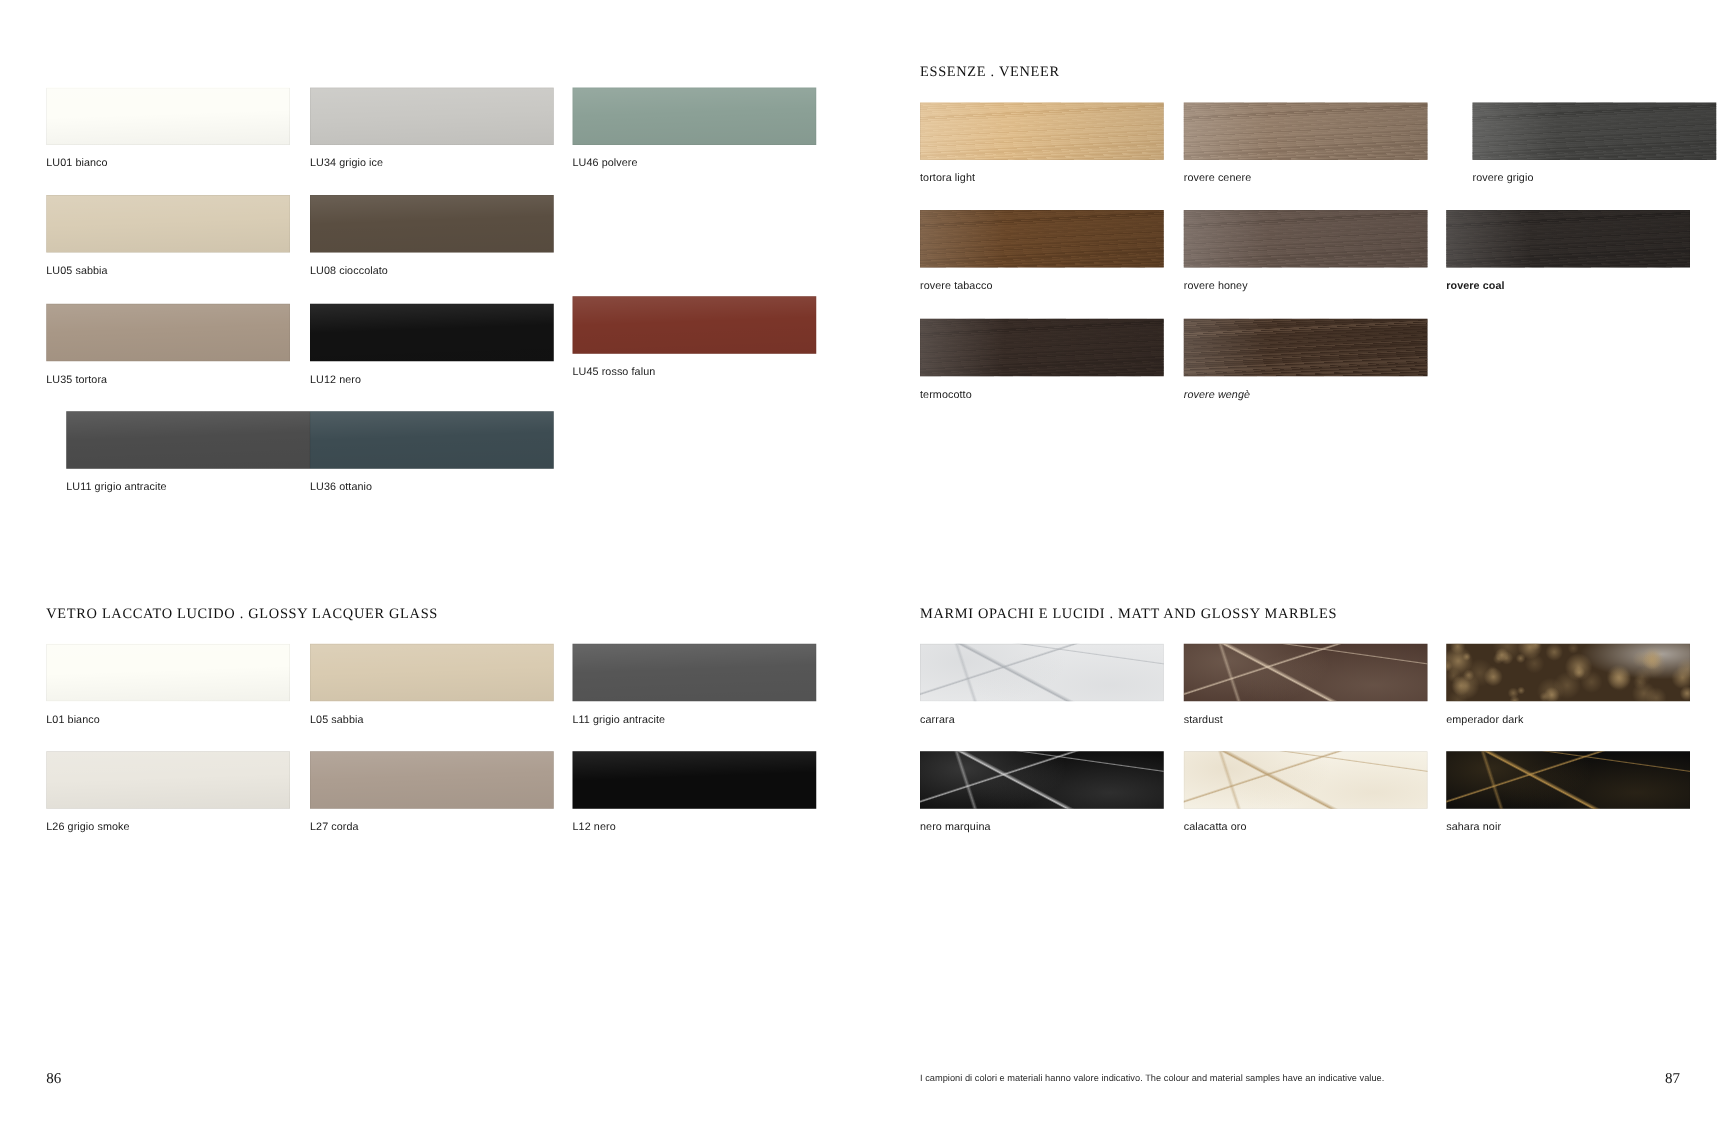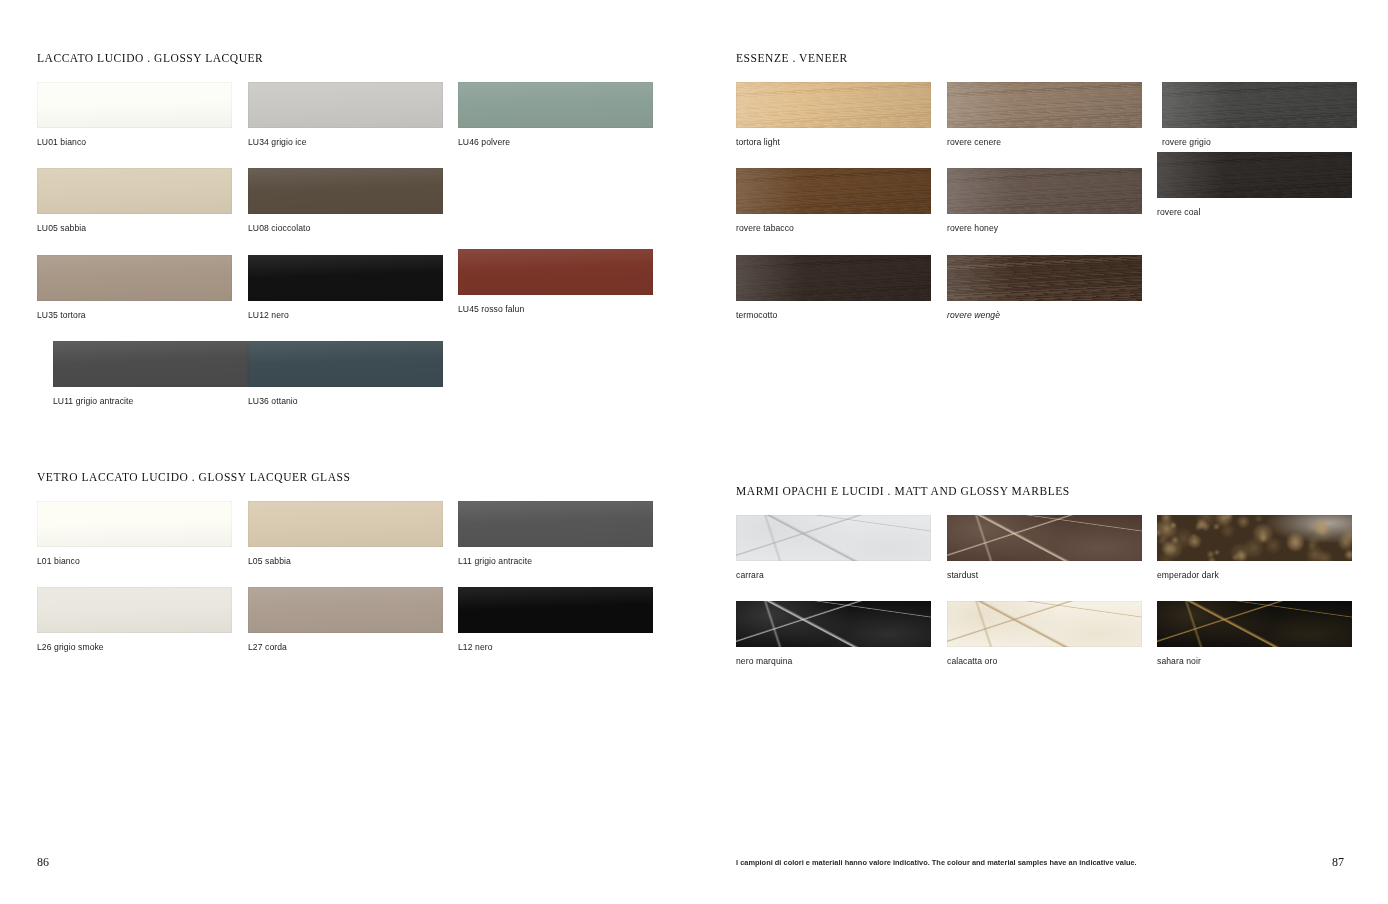--- a/index.html
+++ b/index.html
@@ -54,30 +54,28 @@
     font-family:"Liberation Serif", serif;
     font-size:12px;
     color:#111;
   }
   .footnote{
     position:absolute;
     font-size:7.4px;
     color:#2a2a2a;
     white-space:nowrap;
     letter-spacing:0.02px;
-    font-weight:bold;
   }
 </style>
 </head>
 <body>
 
 <div class="page">
 
   <div class="section" style="left:37px;top:52px;width:620px;">
-    <div class="section-title">LACCATO LUCIDO . GLOSSY LACQUER</div>
     <div class="grid" id="grid-0" style="height:360px;">
         <div class="cell" style="left: 0px; top: 18px;">
           <span class="swatch" style="background-color: rgb(253, 253, 247); background-image: linear-gradient(178deg, rgba(255, 255, 255, 0.1) 0%, rgba(255, 255, 255, 0) 45%, rgba(0, 0, 0, 0.043) 100%); box-shadow: rgba(0, 0, 0, 0.07) 0px 0px 0px 0.5px inset;"></span>
           <span class="cap">LU01 bianco</span>
         </div>
         <div class="cell" style="left: 211px; top: 18px;">
           <span class="swatch" style="background-color: rgb(201, 200, 196); background-image: linear-gradient(178deg, rgba(255, 255, 255, 0.1) 0%, rgba(255, 255, 255, 0) 45%, rgba(0, 0, 0, 0.043) 100%); box-shadow: rgba(0, 0, 0, 0.07) 0px 0px 0px 0.5px inset;"></span>
           <span class="cap">LU34 grigio ice</span>
         </div>
         <div class="cell" style="left: 421px; top: 18px;">
@@ -119,48 +117,48 @@
     <div class="section-title">ESSENZE . VENEER</div>
     <div class="grid" id="grid-1" style="height:290px;">
         <div class="cell" style="left: 0px; top: 18px;">
           <span class="swatch" style="background-color: rgb(227, 194, 146); background-image: linear-gradient(92deg, rgba(255, 255, 255, 0.16) 0%, rgba(0, 0, 0, 0) 35%, rgba(0, 0, 0, 0.1) 100%), linear-gradient(177deg, rgba(199, 158, 104, 0.145) 1.08%, rgba(199, 158, 104, 0.145) 2.27%, transparent 2.27%, transparent 2.52%, rgba(199, 158, 104, 0.3) 3.48%, rgba(199, 158, 104, 0.3) 4.49%, transparent 4.49%, transparent 4.74%, rgba(199, 158, 104, 0.337) 6.06%, rgba(199, 158, 104, 0.337) 7.72%, transparent 7.72%, transparent 7.97%, rgba(199, 158, 104, 0.41) 9.73%, rgba(199, 158, 104, 0.41) 10.5%, transparent 10.5%, transparent 10.75%, rgba(199, 158, 104, 0.298) 13.21%, rgba(199, 158, 104, 0.298) 13.68%, transparent 13.68%, transparent 13.93%, rgba(199, 158, 104, 0.165) 15.22%, rgba(199, 158, 104, 0.165) 16.58%, transparent 16.58%, transparent 16.83%, rgba(199, 158, 104, 0.17) 18.88%, rgba(199, 158, 104, 0.17) 19.96%, transparent 19.96%, transparent 20.21%, rgba(199, 158, 104, 0.486) 20.7%, rgba(199, 158, 104, 0.486) 22.46%, transparent 22.46%, transparent 22.71%, rgba(199, 158, 104, 0.482) 23.8%, rgba(199, 158, 104, 0.482) 24.81%, transparent 24.81%, transparent 25.06%, rgba(199, 158, 104, 0.32) 26.89%, rgba(199, 158, 104, 0.32) 27.87%, transparent 27.87%, transparent 28.12%, rgba(199, 158, 104, 0.17) 30.89%, rgba(199, 158, 104, 0.17) 31.66%, transparent 31.66%, transparent 31.91%, rgba(199, 158, 104, 0.192) 34.52%, rgba(199, 158, 104, 0.192) 35.54%, transparent 35.54%, transparent 35.79%, rgba(199, 158, 104, 0.16) 36.5%, rgba(199, 158, 104, 0.16) 37.34%, transparent 37.34%, transparent 37.59%, rgba(199, 158, 104, 0.24) 39.94%, rgba(199, 158, 104, 0.24) 40.81%, transparent 40.81%, transparent 41.06%, rgba(199, 158, 104, 0.196) 41.35%, rgba(199, 158, 104, 0.196) 43.09%, transparent 43.09%, transparent 43.34%, rgba(199, 158, 104, 0.196) 46.06%, rgba(199, 158, 104, 0.196) 47.12%, transparent 47.12%, transparent 47.37%, rgba(199, 158, 104, 0.404) 48.39%, rgba(199, 158, 104, 0.404) 49.34%, transparent 49.34%, transparent 49.59%, rgba(199, 158, 104, 0.19) 51.44%, rgba(199, 158, 104, 0.19) 51.99%, transparent 51.99%, transparent 52.24%, rgba(199, 158, 104, 0.118) 53.93%, rgba(199, 158, 104, 0.118) 54.42%, transparent 54.42%, transparent 54.67%, rgba(199, 158, 104, 0.357) 56.79%, rgba(199, 158, 104, 0.357) 58.16%, transparent 58.16%, transparent 58.41%, rgba(199, 158, 104, 0.275) 60.92%, rgba(199, 158, 104, 0.275) 61.76%, transparent 61.76%, transparent 62.01%, rgba(199, 158, 104, 0.435) 62.86%, rgba(199, 158, 104, 0.435) 63.86%, transparent 63.86%, transparent 64.11%, rgba(199, 158, 104, 0.204) 65.7%, rgba(199, 158, 104, 0.204) 66.71%, transparent 66.71%, transparent 66.96%, rgba(199, 158, 104, 0.153) 68.17%, rgba(199, 158, 104, 0.153) 69.63%, transparent 69.63%, transparent 69.88%, rgba(199, 158, 104, 0.443) 71.18%, rgba(199, 158, 104, 0.443) 72.68%, transparent 72.68%, transparent 72.93%, rgba(199, 158, 104, 0.443) 75.66%, rgba(199, 158, 104, 0.443) 77.4%, transparent 77.4%, transparent 77.65%, rgba(199, 158, 104, 0.32) 78.11%, rgba(199, 158, 104, 0.32) 79.43%, transparent 79.43%, transparent 79.68%, rgba(199, 158, 104, 0.243) 79.46%, rgba(199, 158, 104, 0.243) 80.3%, transparent 80.3%, transparent 80.55%, rgba(199, 158, 104, 0.373) 82.83%, rgba(199, 158, 104, 0.373) 83.77%, transparent 83.77%, transparent 84.02%, rgba(199, 158, 104, 0.482) 86.92%, rgba(199, 158, 104, 0.482) 87.67%, transparent 87.67%, transparent 87.92%, rgba(199, 158, 104, 0.333) 88.25%, rgba(199, 158, 104, 0.333) 89.14%, transparent 89.14%, transparent 89.39%, rgba(199, 158, 104, 0.498) 92.15%, rgba(199, 158, 104, 0.498) 92.63%, transparent 92.63%, transparent 92.88%, rgba(199, 158, 104, 0.333) 95.12%, rgba(199, 158, 104, 0.333) 96.78%, transparent 96.78%, transparent 97.03%, rgba(199, 158, 104, 0.416) 98.09%, rgba(199, 158, 104, 0.416) 98.63%, transparent 98.63%, transparent 98.88%); box-shadow: rgba(0, 0, 0, 0.07) 0px 0px 0px 0.5px inset;"></span>
           <span class="cap">tortora light</span>
         </div>
         <div class="cell" style="left: 211px; top: 18px;">
           <span class="swatch" style="background-color: rgb(154, 132, 112); background-image: linear-gradient(92deg, rgba(255, 255, 255, 0.16) 0%, rgba(0, 0, 0, 0) 35%, rgba(0, 0, 0, 0.1) 100%), linear-gradient(177deg, rgba(111, 90, 73, 0.145) 1.08%, rgba(111, 90, 73, 0.145) 2.27%, transparent 2.27%, transparent 2.52%, rgba(111, 90, 73, 0.3) 3.48%, rgba(111, 90, 73, 0.3) 4.49%, transparent 4.49%, transparent 4.74%, rgba(111, 90, 73, 0.337) 6.06%, rgba(111, 90, 73, 0.337) 7.72%, transparent 7.72%, transparent 7.97%, rgba(111, 90, 73, 0.41) 9.73%, rgba(111, 90, 73, 0.41) 10.5%, transparent 10.5%, transparent 10.75%, rgba(111, 90, 73, 0.298) 13.21%, rgba(111, 90, 73, 0.298) 13.68%, transparent 13.68%, transparent 13.93%, rgba(111, 90, 73, 0.165) 15.22%, rgba(111, 90, 73, 0.165) 16.58%, transparent 16.58%, transparent 16.83%, rgba(111, 90, 73, 0.17) 18.88%, rgba(111, 90, 73, 0.17) 19.96%, transparent 19.96%, transparent 20.21%, rgba(111, 90, 73, 0.486) 20.7%, rgba(111, 90, 73, 0.486) 22.46%, transparent 22.46%, transparent 22.71%, rgba(111, 90, 73, 0.482) 23.8%, rgba(111, 90, 73, 0.482) 24.81%, transparent 24.81%, transparent 25.06%, rgba(111, 90, 73, 0.32) 26.89%, rgba(111, 90, 73, 0.32) 27.87%, transparent 27.87%, transparent 28.12%, rgba(111, 90, 73, 0.17) 30.89%, rgba(111, 90, 73, 0.17) 31.66%, transparent 31.66%, transparent 31.91%, rgba(111, 90, 73, 0.192) 34.52%, rgba(111, 90, 73, 0.192) 35.54%, transparent 35.54%, transparent 35.79%, rgba(111, 90, 73, 0.16) 36.5%, rgba(111, 90, 73, 0.16) 37.34%, transparent 37.34%, transparent 37.59%, rgba(111, 90, 73, 0.24) 39.94%, rgba(111, 90, 73, 0.24) 40.81%, transparent 40.81%, transparent 41.06%, rgba(111, 90, 73, 0.196) 41.35%, rgba(111, 90, 73, 0.196) 43.09%, transparent 43.09%, transparent 43.34%, rgba(111, 90, 73, 0.196) 46.06%, rgba(111, 90, 73, 0.196) 47.12%, transparent 47.12%, transparent 47.37%, rgba(111, 90, 73, 0.404) 48.39%, rgba(111, 90, 73, 0.404) 49.34%, transparent 49.34%, transparent 49.59%, rgba(111, 90, 73, 0.19) 51.44%, rgba(111, 90, 73, 0.19) 51.99%, transparent 51.99%, transparent 52.24%, rgba(111, 90, 73, 0.118) 53.93%, rgba(111, 90, 73, 0.118) 54.42%, transparent 54.42%, transparent 54.67%, rgba(111, 90, 73, 0.357) 56.79%, rgba(111, 90, 73, 0.357) 58.16%, transparent 58.16%, transparent 58.41%, rgba(111, 90, 73, 0.275) 60.92%, rgba(111, 90, 73, 0.275) 61.76%, transparent 61.76%, transparent 62.01%, rgba(111, 90, 73, 0.435) 62.86%, rgba(111, 90, 73, 0.435) 63.86%, transparent 63.86%, transparent 64.11%, rgba(111, 90, 73, 0.204) 65.7%, rgba(111, 90, 73, 0.204) 66.71%, transparent 66.71%, transparent 66.96%, rgba(111, 90, 73, 0.153) 68.17%, rgba(111, 90, 73, 0.153) 69.63%, transparent 69.63%, transparent 69.88%, rgba(111, 90, 73, 0.443) 71.18%, rgba(111, 90, 73, 0.443) 72.68%, transparent 72.68%, transparent 72.93%, rgba(111, 90, 73, 0.443) 75.66%, rgba(111, 90, 73, 0.443) 77.4%, transparent 77.4%, transparent 77.65%, rgba(111, 90, 73, 0.32) 78.11%, rgba(111, 90, 73, 0.32) 79.43%, transparent 79.43%, transparent 79.68%, rgba(111, 90, 73, 0.243) 79.46%, rgba(111, 90, 73, 0.243) 80.3%, transparent 80.3%, transparent 80.55%, rgba(111, 90, 73, 0.373) 82.83%, rgba(111, 90, 73, 0.373) 83.77%, transparent 83.77%, transparent 84.02%, rgba(111, 90, 73, 0.482) 86.92%, rgba(111, 90, 73, 0.482) 87.67%, transparent 87.67%, transparent 87.92%, rgba(111, 90, 73, 0.333) 88.25%, rgba(111, 90, 73, 0.333) 89.14%, transparent 89.14%, transparent 89.39%, rgba(111, 90, 73, 0.498) 92.15%, rgba(111, 90, 73, 0.498) 92.63%, transparent 92.63%, transparent 92.88%, rgba(111, 90, 73, 0.333) 95.12%, rgba(111, 90, 73, 0.333) 96.78%, transparent 96.78%, transparent 97.03%, rgba(111, 90, 73, 0.416) 98.09%, rgba(111, 90, 73, 0.416) 98.63%, transparent 98.63%, transparent 98.88%); box-shadow: rgba(0, 0, 0, 0.07) 0px 0px 0px 0.5px inset;"></span>
           <span class="cap">rovere cenere</span>
         </div>
-        <div class="cell" style="left: 426px; top: 18px;">
+        <div class="cell" style="left: 442px; top: 18px;">
           <span class="swatch" style="background-color: rgb(75, 75, 73); background-image: linear-gradient(92deg, rgba(255, 255, 255, 0.16) 0%, rgba(0, 0, 0, 0) 35%, rgba(0, 0, 0, 0.1) 100%), linear-gradient(177deg, rgba(46, 46, 44, 0.145) 1.08%, rgba(46, 46, 44, 0.145) 2.27%, transparent 2.27%, transparent 2.52%, rgba(46, 46, 44, 0.3) 3.48%, rgba(46, 46, 44, 0.3) 4.49%, transparent 4.49%, transparent 4.74%, rgba(46, 46, 44, 0.337) 6.06%, rgba(46, 46, 44, 0.337) 7.72%, transparent 7.72%, transparent 7.97%, rgba(46, 46, 44, 0.41) 9.73%, rgba(46, 46, 44, 0.41) 10.5%, transparent 10.5%, transparent 10.75%, rgba(46, 46, 44, 0.298) 13.21%, rgba(46, 46, 44, 0.298) 13.68%, transparent 13.68%, transparent 13.93%, rgba(46, 46, 44, 0.165) 15.22%, rgba(46, 46, 44, 0.165) 16.58%, transparent 16.58%, transparent 16.83%, rgba(46, 46, 44, 0.17) 18.88%, rgba(46, 46, 44, 0.17) 19.96%, transparent 19.96%, transparent 20.21%, rgba(46, 46, 44, 0.486) 20.7%, rgba(46, 46, 44, 0.486) 22.46%, transparent 22.46%, transparent 22.71%, rgba(46, 46, 44, 0.482) 23.8%, rgba(46, 46, 44, 0.482) 24.81%, transparent 24.81%, transparent 25.06%, rgba(46, 46, 44, 0.32) 26.89%, rgba(46, 46, 44, 0.32) 27.87%, transparent 27.87%, transparent 28.12%, rgba(46, 46, 44, 0.17) 30.89%, rgba(46, 46, 44, 0.17) 31.66%, transparent 31.66%, transparent 31.91%, rgba(46, 46, 44, 0.192) 34.52%, rgba(46, 46, 44, 0.192) 35.54%, transparent 35.54%, transparent 35.79%, rgba(46, 46, 44, 0.16) 36.5%, rgba(46, 46, 44, 0.16) 37.34%, transparent 37.34%, transparent 37.59%, rgba(46, 46, 44, 0.24) 39.94%, rgba(46, 46, 44, 0.24) 40.81%, transparent 40.81%, transparent 41.06%, rgba(46, 46, 44, 0.196) 41.35%, rgba(46, 46, 44, 0.196) 43.09%, transparent 43.09%, transparent 43.34%, rgba(46, 46, 44, 0.196) 46.06%, rgba(46, 46, 44, 0.196) 47.12%, transparent 47.12%, transparent 47.37%, rgba(46, 46, 44, 0.404) 48.39%, rgba(46, 46, 44, 0.404) 49.34%, transparent 49.34%, transparent 49.59%, rgba(46, 46, 44, 0.19) 51.44%, rgba(46, 46, 44, 0.19) 51.99%, transparent 51.99%, transparent 52.24%, rgba(46, 46, 44, 0.118) 53.93%, rgba(46, 46, 44, 0.118) 54.42%, transparent 54.42%, transparent 54.67%, rgba(46, 46, 44, 0.357) 56.79%, rgba(46, 46, 44, 0.357) 58.16%, transparent 58.16%, transparent 58.41%, rgba(46, 46, 44, 0.275) 60.92%, rgba(46, 46, 44, 0.275) 61.76%, transparent 61.76%, transparent 62.01%, rgba(46, 46, 44, 0.435) 62.86%, rgba(46, 46, 44, 0.435) 63.86%, transparent 63.86%, transparent 64.11%, rgba(46, 46, 44, 0.204) 65.7%, rgba(46, 46, 44, 0.204) 66.71%, transparent 66.71%, transparent 66.96%, rgba(46, 46, 44, 0.153) 68.17%, rgba(46, 46, 44, 0.153) 69.63%, transparent 69.63%, transparent 69.88%, rgba(46, 46, 44, 0.443) 71.18%, rgba(46, 46, 44, 0.443) 72.68%, transparent 72.68%, transparent 72.93%, rgba(46, 46, 44, 0.443) 75.66%, rgba(46, 46, 44, 0.443) 77.4%, transparent 77.4%, transparent 77.65%, rgba(46, 46, 44, 0.32) 78.11%, rgba(46, 46, 44, 0.32) 79.43%, transparent 79.43%, transparent 79.68%, rgba(46, 46, 44, 0.243) 79.46%, rgba(46, 46, 44, 0.243) 80.3%, transparent 80.3%, transparent 80.55%, rgba(46, 46, 44, 0.373) 82.83%, rgba(46, 46, 44, 0.373) 83.77%, transparent 83.77%, transparent 84.02%, rgba(46, 46, 44, 0.482) 86.92%, rgba(46, 46, 44, 0.482) 87.67%, transparent 87.67%, transparent 87.92%, rgba(46, 46, 44, 0.333) 88.25%, rgba(46, 46, 44, 0.333) 89.14%, transparent 89.14%, transparent 89.39%, rgba(46, 46, 44, 0.498) 92.15%, rgba(46, 46, 44, 0.498) 92.63%, transparent 92.63%, transparent 92.88%, rgba(46, 46, 44, 0.333) 95.12%, rgba(46, 46, 44, 0.333) 96.78%, transparent 96.78%, transparent 97.03%, rgba(46, 46, 44, 0.416) 98.09%, rgba(46, 46, 44, 0.416) 98.63%, transparent 98.63%, transparent 98.88%); box-shadow: rgba(0, 0, 0, 0.07) 0px 0px 0px 0.5px inset;"></span>
           <span class="cap">rovere grigio</span>
         </div>
         <div class="cell" style="left: 0px; top: 104px;">
           <span class="swatch" style="background-color: rgb(110, 75, 44); background-image: linear-gradient(92deg, rgba(255, 255, 255, 0.16) 0%, rgba(0, 0, 0, 0) 35%, rgba(0, 0, 0, 0.1) 100%), linear-gradient(177deg, rgba(74, 47, 24, 0.145) 1.08%, rgba(74, 47, 24, 0.145) 2.27%, transparent 2.27%, transparent 2.52%, rgba(74, 47, 24, 0.3) 3.48%, rgba(74, 47, 24, 0.3) 4.49%, transparent 4.49%, transparent 4.74%, rgba(74, 47, 24, 0.337) 6.06%, rgba(74, 47, 24, 0.337) 7.72%, transparent 7.72%, transparent 7.97%, rgba(74, 47, 24, 0.41) 9.73%, rgba(74, 47, 24, 0.41) 10.5%, transparent 10.5%, transparent 10.75%, rgba(74, 47, 24, 0.298) 13.21%, rgba(74, 47, 24, 0.298) 13.68%, transparent 13.68%, transparent 13.93%, rgba(74, 47, 24, 0.165) 15.22%, rgba(74, 47, 24, 0.165) 16.58%, transparent 16.58%, transparent 16.83%, rgba(74, 47, 24, 0.17) 18.88%, rgba(74, 47, 24, 0.17) 19.96%, transparent 19.96%, transparent 20.21%, rgba(74, 47, 24, 0.486) 20.7%, rgba(74, 47, 24, 0.486) 22.46%, transparent 22.46%, transparent 22.71%, rgba(74, 47, 24, 0.482) 23.8%, rgba(74, 47, 24, 0.482) 24.81%, transparent 24.81%, transparent 25.06%, rgba(74, 47, 24, 0.32) 26.89%, rgba(74, 47, 24, 0.32) 27.87%, transparent 27.87%, transparent 28.12%, rgba(74, 47, 24, 0.17) 30.89%, rgba(74, 47, 24, 0.17) 31.66%, transparent 31.66%, transparent 31.91%, rgba(74, 47, 24, 0.192) 34.52%, rgba(74, 47, 24, 0.192) 35.54%, transparent 35.54%, transparent 35.79%, rgba(74, 47, 24, 0.16) 36.5%, rgba(74, 47, 24, 0.16) 37.34%, transparent 37.34%, transparent 37.59%, rgba(74, 47, 24, 0.24) 39.94%, rgba(74, 47, 24, 0.24) 40.81%, transparent 40.81%, transparent 41.06%, rgba(74, 47, 24, 0.196) 41.35%, rgba(74, 47, 24, 0.196) 43.09%, transparent 43.09%, transparent 43.34%, rgba(74, 47, 24, 0.196) 46.06%, rgba(74, 47, 24, 0.196) 47.12%, transparent 47.12%, transparent 47.37%, rgba(74, 47, 24, 0.404) 48.39%, rgba(74, 47, 24, 0.404) 49.34%, transparent 49.34%, transparent 49.59%, rgba(74, 47, 24, 0.19) 51.44%, rgba(74, 47, 24, 0.19) 51.99%, transparent 51.99%, transparent 52.24%, rgba(74, 47, 24, 0.118) 53.93%, rgba(74, 47, 24, 0.118) 54.42%, transparent 54.42%, transparent 54.67%, rgba(74, 47, 24, 0.357) 56.79%, rgba(74, 47, 24, 0.357) 58.16%, transparent 58.16%, transparent 58.41%, rgba(74, 47, 24, 0.275) 60.92%, rgba(74, 47, 24, 0.275) 61.76%, transparent 61.76%, transparent 62.01%, rgba(74, 47, 24, 0.435) 62.86%, rgba(74, 47, 24, 0.435) 63.86%, transparent 63.86%, transparent 64.11%, rgba(74, 47, 24, 0.204) 65.7%, rgba(74, 47, 24, 0.204) 66.71%, transparent 66.71%, transparent 66.96%, rgba(74, 47, 24, 0.153) 68.17%, rgba(74, 47, 24, 0.153) 69.63%, transparent 69.63%, transparent 69.88%, rgba(74, 47, 24, 0.443) 71.18%, rgba(74, 47, 24, 0.443) 72.68%, transparent 72.68%, transparent 72.93%, rgba(74, 47, 24, 0.443) 75.66%, rgba(74, 47, 24, 0.443) 77.4%, transparent 77.4%, transparent 77.65%, rgba(74, 47, 24, 0.32) 78.11%, rgba(74, 47, 24, 0.32) 79.43%, transparent 79.43%, transparent 79.68%, rgba(74, 47, 24, 0.243) 79.46%, rgba(74, 47, 24, 0.243) 80.3%, transparent 80.3%, transparent 80.55%, rgba(74, 47, 24, 0.373) 82.83%, rgba(74, 47, 24, 0.373) 83.77%, transparent 83.77%, transparent 84.02%, rgba(74, 47, 24, 0.482) 86.92%, rgba(74, 47, 24, 0.482) 87.67%, transparent 87.67%, transparent 87.92%, rgba(74, 47, 24, 0.333) 88.25%, rgba(74, 47, 24, 0.333) 89.14%, transparent 89.14%, transparent 89.39%, rgba(74, 47, 24, 0.498) 92.15%, rgba(74, 47, 24, 0.498) 92.63%, transparent 92.63%, transparent 92.88%, rgba(74, 47, 24, 0.333) 95.12%, rgba(74, 47, 24, 0.333) 96.78%, transparent 96.78%, transparent 97.03%, rgba(74, 47, 24, 0.416) 98.09%, rgba(74, 47, 24, 0.416) 98.63%, transparent 98.63%, transparent 98.88%); box-shadow: rgba(0, 0, 0, 0.07) 0px 0px 0px 0.5px inset;"></span>
           <span class="cap">rovere tabacco</span>
         </div>
         <div class="cell" style="left: 211px; top: 104px;">
           <span class="swatch" style="background-color: rgb(107, 91, 82); background-image: linear-gradient(92deg, rgba(255, 255, 255, 0.16) 0%, rgba(0, 0, 0, 0) 35%, rgba(0, 0, 0, 0.1) 100%), linear-gradient(177deg, rgba(75, 62, 54, 0.145) 1.08%, rgba(75, 62, 54, 0.145) 2.27%, transparent 2.27%, transparent 2.52%, rgba(75, 62, 54, 0.3) 3.48%, rgba(75, 62, 54, 0.3) 4.49%, transparent 4.49%, transparent 4.74%, rgba(75, 62, 54, 0.337) 6.06%, rgba(75, 62, 54, 0.337) 7.72%, transparent 7.72%, transparent 7.97%, rgba(75, 62, 54, 0.41) 9.73%, rgba(75, 62, 54, 0.41) 10.5%, transparent 10.5%, transparent 10.75%, rgba(75, 62, 54, 0.298) 13.21%, rgba(75, 62, 54, 0.298) 13.68%, transparent 13.68%, transparent 13.93%, rgba(75, 62, 54, 0.165) 15.22%, rgba(75, 62, 54, 0.165) 16.58%, transparent 16.58%, transparent 16.83%, rgba(75, 62, 54, 0.17) 18.88%, rgba(75, 62, 54, 0.17) 19.96%, transparent 19.96%, transparent 20.21%, rgba(75, 62, 54, 0.486) 20.7%, rgba(75, 62, 54, 0.486) 22.46%, transparent 22.46%, transparent 22.71%, rgba(75, 62, 54, 0.482) 23.8%, rgba(75, 62, 54, 0.482) 24.81%, transparent 24.81%, transparent 25.06%, rgba(75, 62, 54, 0.32) 26.89%, rgba(75, 62, 54, 0.32) 27.87%, transparent 27.87%, transparent 28.12%, rgba(75, 62, 54, 0.17) 30.89%, rgba(75, 62, 54, 0.17) 31.66%, transparent 31.66%, transparent 31.91%, rgba(75, 62, 54, 0.192) 34.52%, rgba(75, 62, 54, 0.192) 35.54%, transparent 35.54%, transparent 35.79%, rgba(75, 62, 54, 0.16) 36.5%, rgba(75, 62, 54, 0.16) 37.34%, transparent 37.34%, transparent 37.59%, rgba(75, 62, 54, 0.24) 39.94%, rgba(75, 62, 54, 0.24) 40.81%, transparent 40.81%, transparent 41.06%, rgba(75, 62, 54, 0.196) 41.35%, rgba(75, 62, 54, 0.196) 43.09%, transparent 43.09%, transparent 43.34%, rgba(75, 62, 54, 0.196) 46.06%, rgba(75, 62, 54, 0.196) 47.12%, transparent 47.12%, transparent 47.37%, rgba(75, 62, 54, 0.404) 48.39%, rgba(75, 62, 54, 0.404) 49.34%, transparent 49.34%, transparent 49.59%, rgba(75, 62, 54, 0.19) 51.44%, rgba(75, 62, 54, 0.19) 51.99%, transparent 51.99%, transparent 52.24%, rgba(75, 62, 54, 0.118) 53.93%, rgba(75, 62, 54, 0.118) 54.42%, transparent 54.42%, transparent 54.67%, rgba(75, 62, 54, 0.357) 56.79%, rgba(75, 62, 54, 0.357) 58.16%, transparent 58.16%, transparent 58.41%, rgba(75, 62, 54, 0.275) 60.92%, rgba(75, 62, 54, 0.275) 61.76%, transparent 61.76%, transparent 62.01%, rgba(75, 62, 54, 0.435) 62.86%, rgba(75, 62, 54, 0.435) 63.86%, transparent 63.86%, transparent 64.11%, rgba(75, 62, 54, 0.204) 65.7%, rgba(75, 62, 54, 0.204) 66.71%, transparent 66.71%, transparent 66.96%, rgba(75, 62, 54, 0.153) 68.17%, rgba(75, 62, 54, 0.153) 69.63%, transparent 69.63%, transparent 69.88%, rgba(75, 62, 54, 0.443) 71.18%, rgba(75, 62, 54, 0.443) 72.68%, transparent 72.68%, transparent 72.93%, rgba(75, 62, 54, 0.443) 75.66%, rgba(75, 62, 54, 0.443) 77.4%, transparent 77.4%, transparent 77.65%, rgba(75, 62, 54, 0.32) 78.11%, rgba(75, 62, 54, 0.32) 79.43%, transparent 79.43%, transparent 79.68%, rgba(75, 62, 54, 0.243) 79.46%, rgba(75, 62, 54, 0.243) 80.3%, transparent 80.3%, transparent 80.55%, rgba(75, 62, 54, 0.373) 82.83%, rgba(75, 62, 54, 0.373) 83.77%, transparent 83.77%, transparent 84.02%, rgba(75, 62, 54, 0.482) 86.92%, rgba(75, 62, 54, 0.482) 87.67%, transparent 87.67%, transparent 87.92%, rgba(75, 62, 54, 0.333) 88.25%, rgba(75, 62, 54, 0.333) 89.14%, transparent 89.14%, transparent 89.39%, rgba(75, 62, 54, 0.498) 92.15%, rgba(75, 62, 54, 0.498) 92.63%, transparent 92.63%, transparent 92.88%, rgba(75, 62, 54, 0.333) 95.12%, rgba(75, 62, 54, 0.333) 96.78%, transparent 96.78%, transparent 97.03%, rgba(75, 62, 54, 0.416) 98.09%, rgba(75, 62, 54, 0.416) 98.63%, transparent 98.63%, transparent 98.88%); box-shadow: rgba(0, 0, 0, 0.07) 0px 0px 0px 0.5px inset;"></span>
           <span class="cap">rovere honey</span>
         </div>
-        <div class="cell" style="left: 421px; top: 88px;">
+        <div class="cell" style="left: 421px; top: 104px; font-weight: bold;">
           <span class="swatch" style="background-color: rgb(51, 46, 43); background-image: linear-gradient(92deg, rgba(255, 255, 255, 0.16) 0%, rgba(0, 0, 0, 0) 35%, rgba(0, 0, 0, 0.1) 100%), linear-gradient(177deg, rgba(27, 24, 23, 0.145) 1.08%, rgba(27, 24, 23, 0.145) 2.27%, transparent 2.27%, transparent 2.52%, rgba(27, 24, 23, 0.3) 3.48%, rgba(27, 24, 23, 0.3) 4.49%, transparent 4.49%, transparent 4.74%, rgba(27, 24, 23, 0.337) 6.06%, rgba(27, 24, 23, 0.337) 7.72%, transparent 7.72%, transparent 7.97%, rgba(27, 24, 23, 0.41) 9.73%, rgba(27, 24, 23, 0.41) 10.5%, transparent 10.5%, transparent 10.75%, rgba(27, 24, 23, 0.298) 13.21%, rgba(27, 24, 23, 0.298) 13.68%, transparent 13.68%, transparent 13.93%, rgba(27, 24, 23, 0.165) 15.22%, rgba(27, 24, 23, 0.165) 16.58%, transparent 16.58%, transparent 16.83%, rgba(27, 24, 23, 0.17) 18.88%, rgba(27, 24, 23, 0.17) 19.96%, transparent 19.96%, transparent 20.21%, rgba(27, 24, 23, 0.486) 20.7%, rgba(27, 24, 23, 0.486) 22.46%, transparent 22.46%, transparent 22.71%, rgba(27, 24, 23, 0.482) 23.8%, rgba(27, 24, 23, 0.482) 24.81%, transparent 24.81%, transparent 25.06%, rgba(27, 24, 23, 0.32) 26.89%, rgba(27, 24, 23, 0.32) 27.87%, transparent 27.87%, transparent 28.12%, rgba(27, 24, 23, 0.17) 30.89%, rgba(27, 24, 23, 0.17) 31.66%, transparent 31.66%, transparent 31.91%, rgba(27, 24, 23, 0.192) 34.52%, rgba(27, 24, 23, 0.192) 35.54%, transparent 35.54%, transparent 35.79%, rgba(27, 24, 23, 0.16) 36.5%, rgba(27, 24, 23, 0.16) 37.34%, transparent 37.34%, transparent 37.59%, rgba(27, 24, 23, 0.24) 39.94%, rgba(27, 24, 23, 0.24) 40.81%, transparent 40.81%, transparent 41.06%, rgba(27, 24, 23, 0.196) 41.35%, rgba(27, 24, 23, 0.196) 43.09%, transparent 43.09%, transparent 43.34%, rgba(27, 24, 23, 0.196) 46.06%, rgba(27, 24, 23, 0.196) 47.12%, transparent 47.12%, transparent 47.37%, rgba(27, 24, 23, 0.404) 48.39%, rgba(27, 24, 23, 0.404) 49.34%, transparent 49.34%, transparent 49.59%, rgba(27, 24, 23, 0.19) 51.44%, rgba(27, 24, 23, 0.19) 51.99%, transparent 51.99%, transparent 52.24%, rgba(27, 24, 23, 0.118) 53.93%, rgba(27, 24, 23, 0.118) 54.42%, transparent 54.42%, transparent 54.67%, rgba(27, 24, 23, 0.357) 56.79%, rgba(27, 24, 23, 0.357) 58.16%, transparent 58.16%, transparent 58.41%, rgba(27, 24, 23, 0.275) 60.92%, rgba(27, 24, 23, 0.275) 61.76%, transparent 61.76%, transparent 62.01%, rgba(27, 24, 23, 0.435) 62.86%, rgba(27, 24, 23, 0.435) 63.86%, transparent 63.86%, transparent 64.11%, rgba(27, 24, 23, 0.204) 65.7%, rgba(27, 24, 23, 0.204) 66.71%, transparent 66.71%, transparent 66.96%, rgba(27, 24, 23, 0.153) 68.17%, rgba(27, 24, 23, 0.153) 69.63%, transparent 69.63%, transparent 69.88%, rgba(27, 24, 23, 0.443) 71.18%, rgba(27, 24, 23, 0.443) 72.68%, transparent 72.68%, transparent 72.93%, rgba(27, 24, 23, 0.443) 75.66%, rgba(27, 24, 23, 0.443) 77.4%, transparent 77.4%, transparent 77.65%, rgba(27, 24, 23, 0.32) 78.11%, rgba(27, 24, 23, 0.32) 79.43%, transparent 79.43%, transparent 79.68%, rgba(27, 24, 23, 0.243) 79.46%, rgba(27, 24, 23, 0.243) 80.3%, transparent 80.3%, transparent 80.55%, rgba(27, 24, 23, 0.373) 82.83%, rgba(27, 24, 23, 0.373) 83.77%, transparent 83.77%, transparent 84.02%, rgba(27, 24, 23, 0.482) 86.92%, rgba(27, 24, 23, 0.482) 87.67%, transparent 87.67%, transparent 87.92%, rgba(27, 24, 23, 0.333) 88.25%, rgba(27, 24, 23, 0.333) 89.14%, transparent 89.14%, transparent 89.39%, rgba(27, 24, 23, 0.498) 92.15%, rgba(27, 24, 23, 0.498) 92.63%, transparent 92.63%, transparent 92.88%, rgba(27, 24, 23, 0.333) 95.12%, rgba(27, 24, 23, 0.333) 96.78%, transparent 96.78%, transparent 97.03%, rgba(27, 24, 23, 0.416) 98.09%, rgba(27, 24, 23, 0.416) 98.63%, transparent 98.63%, transparent 98.88%); box-shadow: rgba(0, 0, 0, 0.07) 0px 0px 0px 0.5px inset;"></span>
           <span class="cap">rovere coal</span>
         </div>
         <div class="cell" style="left: 0px; top: 191px;">
           <span class="swatch" style="background-color: rgb(58, 46, 40); background-image: linear-gradient(92deg, rgba(255, 255, 255, 0.16) 0%, rgba(0, 0, 0, 0) 35%, rgba(0, 0, 0, 0.1) 100%), linear-gradient(177deg, rgba(36, 28, 24, 0.145) 1.08%, rgba(36, 28, 24, 0.145) 2.27%, transparent 2.27%, transparent 2.52%, rgba(36, 28, 24, 0.3) 3.48%, rgba(36, 28, 24, 0.3) 4.49%, transparent 4.49%, transparent 4.74%, rgba(36, 28, 24, 0.337) 6.06%, rgba(36, 28, 24, 0.337) 7.72%, transparent 7.72%, transparent 7.97%, rgba(36, 28, 24, 0.41) 9.73%, rgba(36, 28, 24, 0.41) 10.5%, transparent 10.5%, transparent 10.75%, rgba(36, 28, 24, 0.298) 13.21%, rgba(36, 28, 24, 0.298) 13.68%, transparent 13.68%, transparent 13.93%, rgba(36, 28, 24, 0.165) 15.22%, rgba(36, 28, 24, 0.165) 16.58%, transparent 16.58%, transparent 16.83%, rgba(36, 28, 24, 0.17) 18.88%, rgba(36, 28, 24, 0.17) 19.96%, transparent 19.96%, transparent 20.21%, rgba(36, 28, 24, 0.486) 20.7%, rgba(36, 28, 24, 0.486) 22.46%, transparent 22.46%, transparent 22.71%, rgba(36, 28, 24, 0.482) 23.8%, rgba(36, 28, 24, 0.482) 24.81%, transparent 24.81%, transparent 25.06%, rgba(36, 28, 24, 0.32) 26.89%, rgba(36, 28, 24, 0.32) 27.87%, transparent 27.87%, transparent 28.12%, rgba(36, 28, 24, 0.17) 30.89%, rgba(36, 28, 24, 0.17) 31.66%, transparent 31.66%, transparent 31.91%, rgba(36, 28, 24, 0.192) 34.52%, rgba(36, 28, 24, 0.192) 35.54%, transparent 35.54%, transparent 35.79%, rgba(36, 28, 24, 0.16) 36.5%, rgba(36, 28, 24, 0.16) 37.34%, transparent 37.34%, transparent 37.59%, rgba(36, 28, 24, 0.24) 39.94%, rgba(36, 28, 24, 0.24) 40.81%, transparent 40.81%, transparent 41.06%, rgba(36, 28, 24, 0.196) 41.35%, rgba(36, 28, 24, 0.196) 43.09%, transparent 43.09%, transparent 43.34%, rgba(36, 28, 24, 0.196) 46.06%, rgba(36, 28, 24, 0.196) 47.12%, transparent 47.12%, transparent 47.37%, rgba(36, 28, 24, 0.404) 48.39%, rgba(36, 28, 24, 0.404) 49.34%, transparent 49.34%, transparent 49.59%, rgba(36, 28, 24, 0.19) 51.44%, rgba(36, 28, 24, 0.19) 51.99%, transparent 51.99%, transparent 52.24%, rgba(36, 28, 24, 0.118) 53.93%, rgba(36, 28, 24, 0.118) 54.42%, transparent 54.42%, transparent 54.67%, rgba(36, 28, 24, 0.357) 56.79%, rgba(36, 28, 24, 0.357) 58.16%, transparent 58.16%, transparent 58.41%, rgba(36, 28, 24, 0.275) 60.92%, rgba(36, 28, 24, 0.275) 61.76%, transparent 61.76%, transparent 62.01%, rgba(36, 28, 24, 0.435) 62.86%, rgba(36, 28, 24, 0.435) 63.86%, transparent 63.86%, transparent 64.11%, rgba(36, 28, 24, 0.204) 65.7%, rgba(36, 28, 24, 0.204) 66.71%, transparent 66.71%, transparent 66.96%, rgba(36, 28, 24, 0.153) 68.17%, rgba(36, 28, 24, 0.153) 69.63%, transparent 69.63%, transparent 69.88%, rgba(36, 28, 24, 0.443) 71.18%, rgba(36, 28, 24, 0.443) 72.68%, transparent 72.68%, transparent 72.93%, rgba(36, 28, 24, 0.443) 75.66%, rgba(36, 28, 24, 0.443) 77.4%, transparent 77.4%, transparent 77.65%, rgba(36, 28, 24, 0.32) 78.11%, rgba(36, 28, 24, 0.32) 79.43%, transparent 79.43%, transparent 79.68%, rgba(36, 28, 24, 0.243) 79.46%, rgba(36, 28, 24, 0.243) 80.3%, transparent 80.3%, transparent 80.55%, rgba(36, 28, 24, 0.373) 82.83%, rgba(36, 28, 24, 0.373) 83.77%, transparent 83.77%, transparent 84.02%, rgba(36, 28, 24, 0.482) 86.92%, rgba(36, 28, 24, 0.482) 87.67%, transparent 87.67%, transparent 87.92%, rgba(36, 28, 24, 0.333) 88.25%, rgba(36, 28, 24, 0.333) 89.14%, transparent 89.14%, transparent 89.39%, rgba(36, 28, 24, 0.498) 92.15%, rgba(36, 28, 24, 0.498) 92.63%, transparent 92.63%, transparent 92.88%, rgba(36, 28, 24, 0.333) 95.12%, rgba(36, 28, 24, 0.333) 96.78%, transparent 96.78%, transparent 97.03%, rgba(36, 28, 24, 0.416) 98.09%, rgba(36, 28, 24, 0.416) 98.63%, transparent 98.63%, transparent 98.88%); box-shadow: rgba(0, 0, 0, 0.07) 0px 0px 0px 0.5px inset;"></span>
           <span class="cap">termocotto</span>
         </div>
         <div class="cell" style="left: 211px; top: 191px; font-style: italic;">
           <span class="swatch" style="background-color: rgb(60, 43, 32); background-image: linear-gradient(92deg, rgba(255, 255, 255, 0.16) 0%, rgba(0, 0, 0, 0) 35%, rgba(0, 0, 0, 0.1) 100%), linear-gradient(177deg, rgba(125, 100, 80, 0.145) 1.08%, rgba(125, 100, 80, 0.145) 2.27%, transparent 2.27%, transparent 2.52%, rgba(125, 100, 80, 0.3) 3.48%, rgba(125, 100, 80, 0.3) 4.49%, transparent 4.49%, transparent 4.74%, rgba(125, 100, 80, 0.337) 6.06%, rgba(125, 100, 80, 0.337) 7.72%, transparent 7.72%, transparent 7.97%, rgba(125, 100, 80, 0.41) 9.73%, rgba(125, 100, 80, 0.41) 10.5%, transparent 10.5%, transparent 10.75%, rgba(125, 100, 80, 0.298) 13.21%, rgba(125, 100, 80, 0.298) 13.68%, transparent 13.68%, transparent 13.93%, rgba(125, 100, 80, 0.165) 15.22%, rgba(125, 100, 80, 0.165) 16.58%, transparent 16.58%, transparent 16.83%, rgba(125, 100, 80, 0.17) 18.88%, rgba(125, 100, 80, 0.17) 19.96%, transparent 19.96%, transparent 20.21%, rgba(125, 100, 80, 0.486) 20.7%, rgba(125, 100, 80, 0.486) 22.46%, transparent 22.46%, transparent 22.71%, rgba(125, 100, 80, 0.482) 23.8%, rgba(125, 100, 80, 0.482) 24.81%, transparent 24.81%, transparent 25.06%, rgba(125, 100, 80, 0.32) 26.89%, rgba(125, 100, 80, 0.32) 27.87%, transparent 27.87%, transparent 28.12%, rgba(125, 100, 80, 0.17) 30.89%, rgba(125, 100, 80, 0.17) 31.66%, transparent 31.66%, transparent 31.91%, rgba(125, 100, 80, 0.192) 34.52%, rgba(125, 100, 80, 0.192) 35.54%, transparent 35.54%, transparent 35.79%, rgba(125, 100, 80, 0.16) 36.5%, rgba(125, 100, 80, 0.16) 37.34%, transparent 37.34%, transparent 37.59%, rgba(125, 100, 80, 0.24) 39.94%, rgba(125, 100, 80, 0.24) 40.81%, transparent 40.81%, transparent 41.06%, rgba(125, 100, 80, 0.196) 41.35%, rgba(125, 100, 80, 0.196) 43.09%, transparent 43.09%, transparent 43.34%, rgba(125, 100, 80, 0.196) 46.06%, rgba(125, 100, 80, 0.196) 47.12%, transparent 47.12%, transparent 47.37%, rgba(125, 100, 80, 0.404) 48.39%, rgba(125, 100, 80, 0.404) 49.34%, transparent 49.34%, transparent 49.59%, rgba(125, 100, 80, 0.19) 51.44%, rgba(125, 100, 80, 0.19) 51.99%, transparent 51.99%, transparent 52.24%, rgba(125, 100, 80, 0.118) 53.93%, rgba(125, 100, 80, 0.118) 54.42%, transparent 54.42%, transparent 54.67%, rgba(125, 100, 80, 0.357) 56.79%, rgba(125, 100, 80, 0.357) 58.16%, transparent 58.16%, transparent 58.41%, rgba(125, 100, 80, 0.275) 60.92%, rgba(125, 100, 80, 0.275) 61.76%, transparent 61.76%, transparent 62.01%, rgba(125, 100, 80, 0.435) 62.86%, rgba(125, 100, 80, 0.435) 63.86%, transparent 63.86%, transparent 64.11%, rgba(125, 100, 80, 0.204) 65.7%, rgba(125, 100, 80, 0.204) 66.71%, transparent 66.71%, transparent 66.96%, rgba(125, 100, 80, 0.153) 68.17%, rgba(125, 100, 80, 0.153) 69.63%, transparent 69.63%, transparent 69.88%, rgba(125, 100, 80, 0.443) 71.18%, rgba(125, 100, 80, 0.443) 72.68%, transparent 72.68%, transparent 72.93%, rgba(125, 100, 80, 0.443) 75.66%, rgba(125, 100, 80, 0.443) 77.4%, transparent 77.4%, transparent 77.65%, rgba(125, 100, 80, 0.32) 78.11%, rgba(125, 100, 80, 0.32) 79.43%, transparent 79.43%, transparent 79.68%, rgba(125, 100, 80, 0.243) 79.46%, rgba(125, 100, 80, 0.243) 80.3%, transparent 80.3%, transparent 80.55%, rgba(125, 100, 80, 0.373) 82.83%, rgba(125, 100, 80, 0.373) 83.77%, transparent 83.77%, transparent 84.02%, rgba(125, 100, 80, 0.482) 86.92%, rgba(125, 100, 80, 0.482) 87.67%, transparent 87.67%, transparent 87.92%, rgba(125, 100, 80, 0.333) 88.25%, rgba(125, 100, 80, 0.333) 89.14%, transparent 89.14%, transparent 89.39%, rgba(125, 100, 80, 0.498) 92.15%, rgba(125, 100, 80, 0.498) 92.63%, transparent 92.63%, transparent 92.88%, rgba(125, 100, 80, 0.333) 95.12%, rgba(125, 100, 80, 0.333) 96.78%, transparent 96.78%, transparent 97.03%, rgba(125, 100, 80, 0.416) 98.09%, rgba(125, 100, 80, 0.416) 98.63%, transparent 98.63%, transparent 98.88%); box-shadow: rgba(0, 0, 0, 0.07) 0px 0px 0px 0.5px inset;"></span>
           <span class="cap">rovere wengè</span>
         </div>
       </div>
   </div>
 
-  <div class="section" style="left:37px;top:471px;width:620px;">
+  <div class="section" style="left:37px;top:485px;width:620px;">
     <div class="section-title">VETRO LACCATO LUCIDO . GLOSSY LACQUER GLASS</div>
     <div class="grid" id="grid-2" style="height:190px;">
         <div class="cell" style="left: 0px; top: 18px;">
           <span class="swatch" style="background-color: rgb(253, 253, 246); background-image: linear-gradient(178deg, rgba(255, 255, 255, 0.1) 0%, rgba(255, 255, 255, 0) 45%, rgba(0, 0, 0, 0.043) 100%); box-shadow: rgba(0, 0, 0, 0.07) 0px 0px 0px 0.5px inset;"></span>
           <span class="cap">L01 bianco</span>
         </div>
         <div class="cell" style="left: 211px; top: 18px;">
           <span class="swatch" style="background-color: rgb(217, 203, 177); background-image: linear-gradient(178deg, rgba(255, 255, 255, 0.1) 0%, rgba(255, 255, 255, 0) 45%, rgba(0, 0, 0, 0.043) 100%); box-shadow: rgba(0, 0, 0, 0.07) 0px 0px 0px 0.5px inset;"></span>
           <span class="cap">L05 sabbia</span>
         </div>

